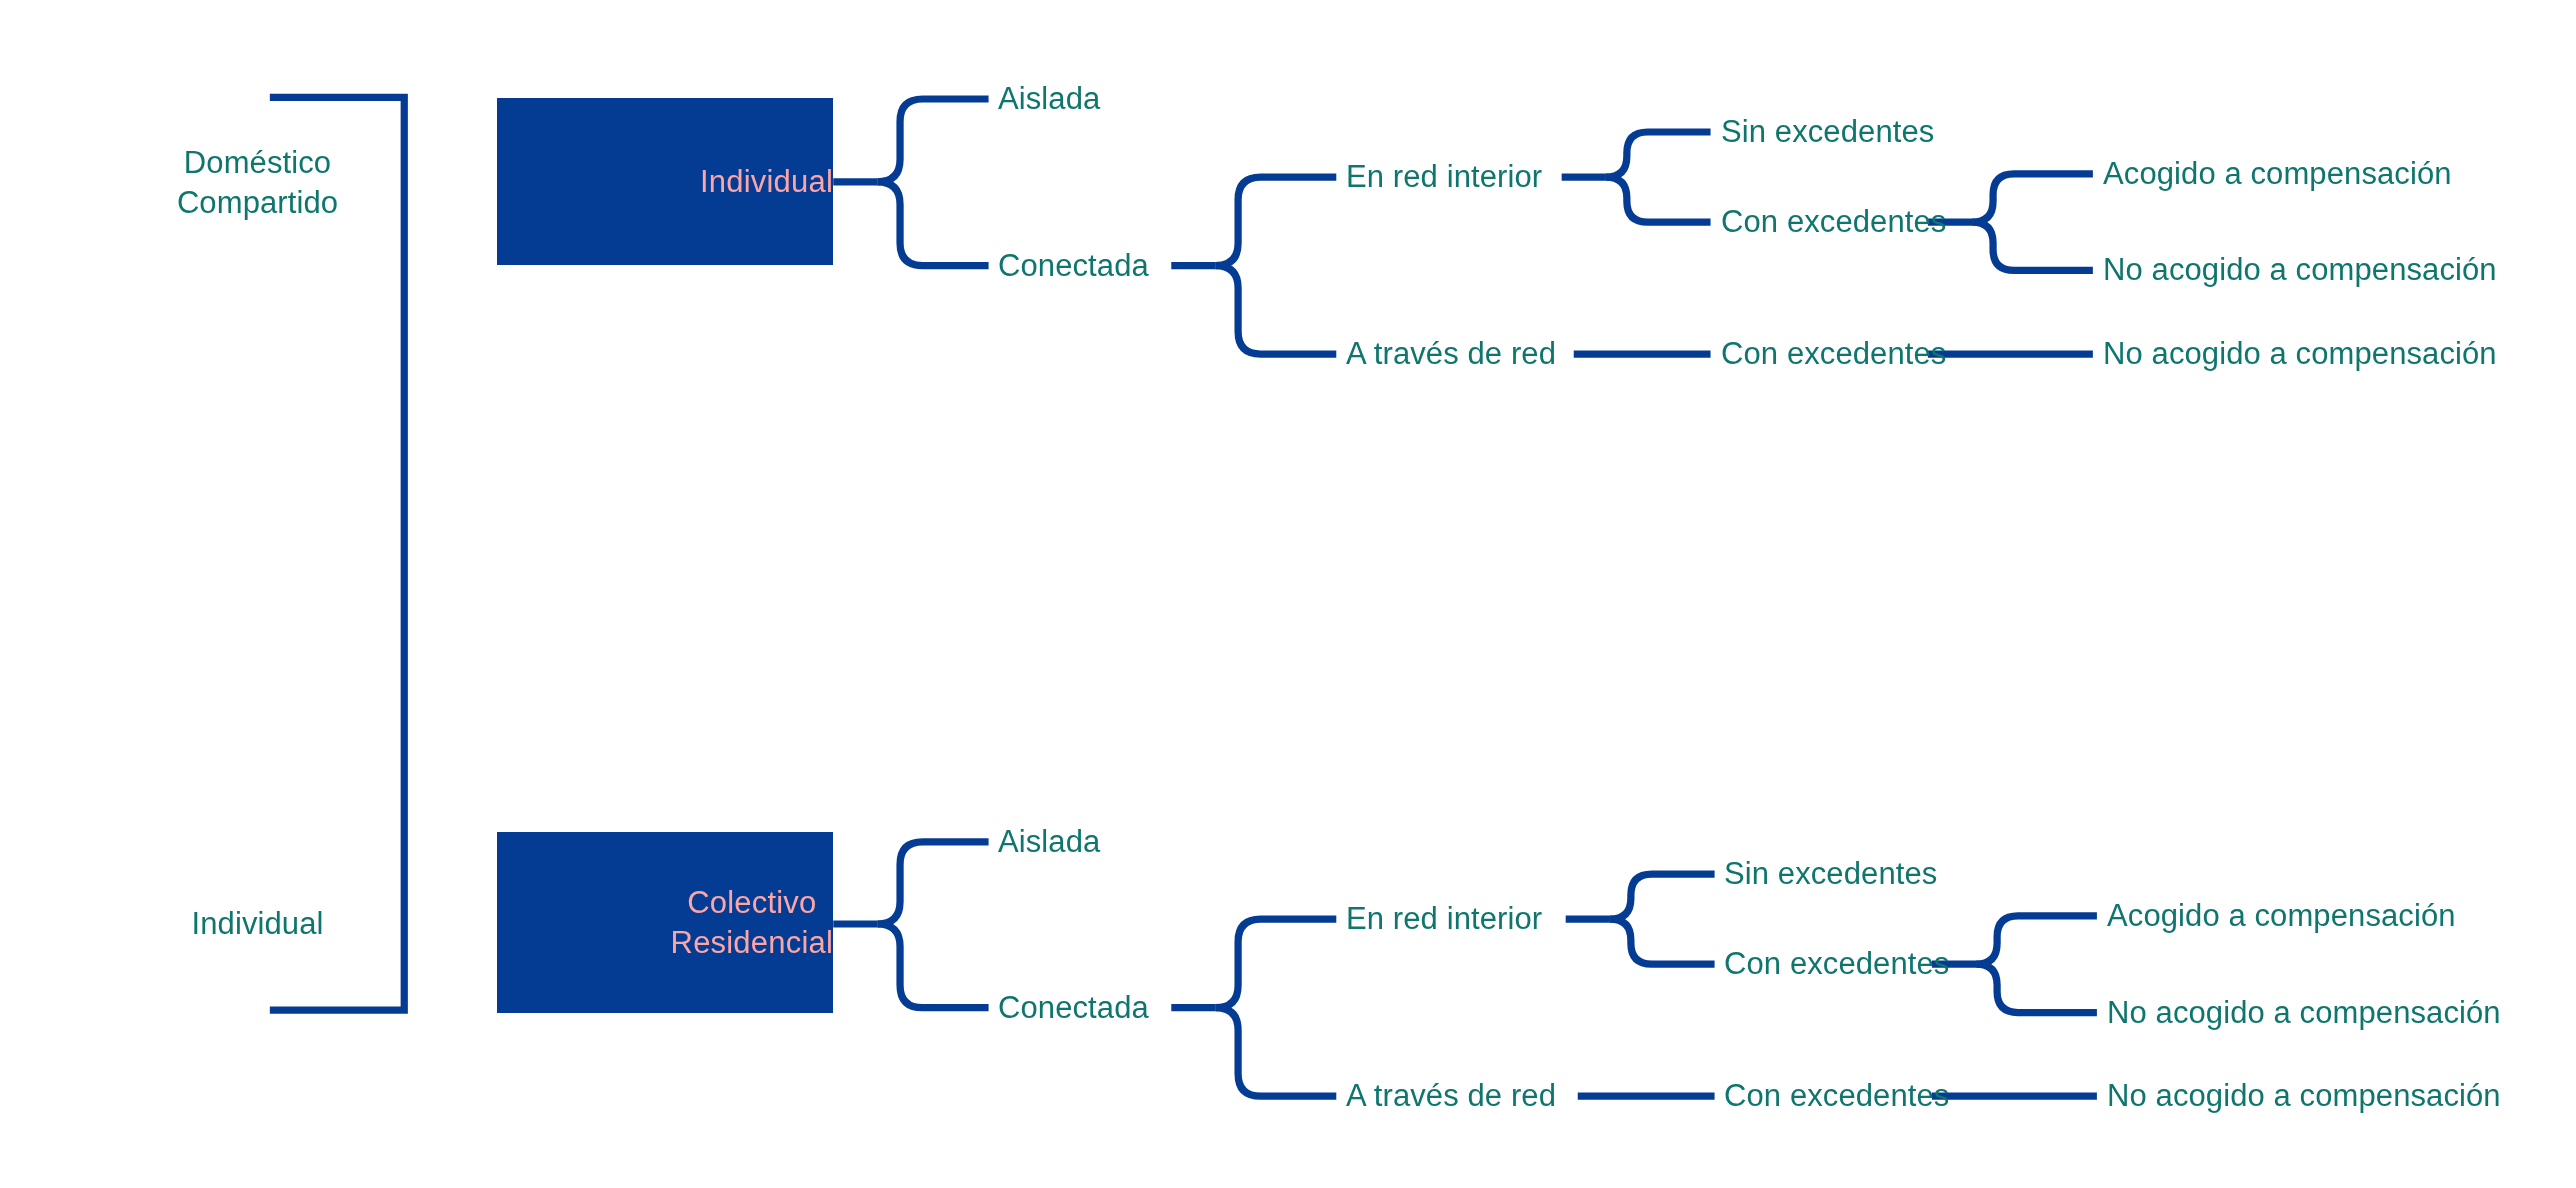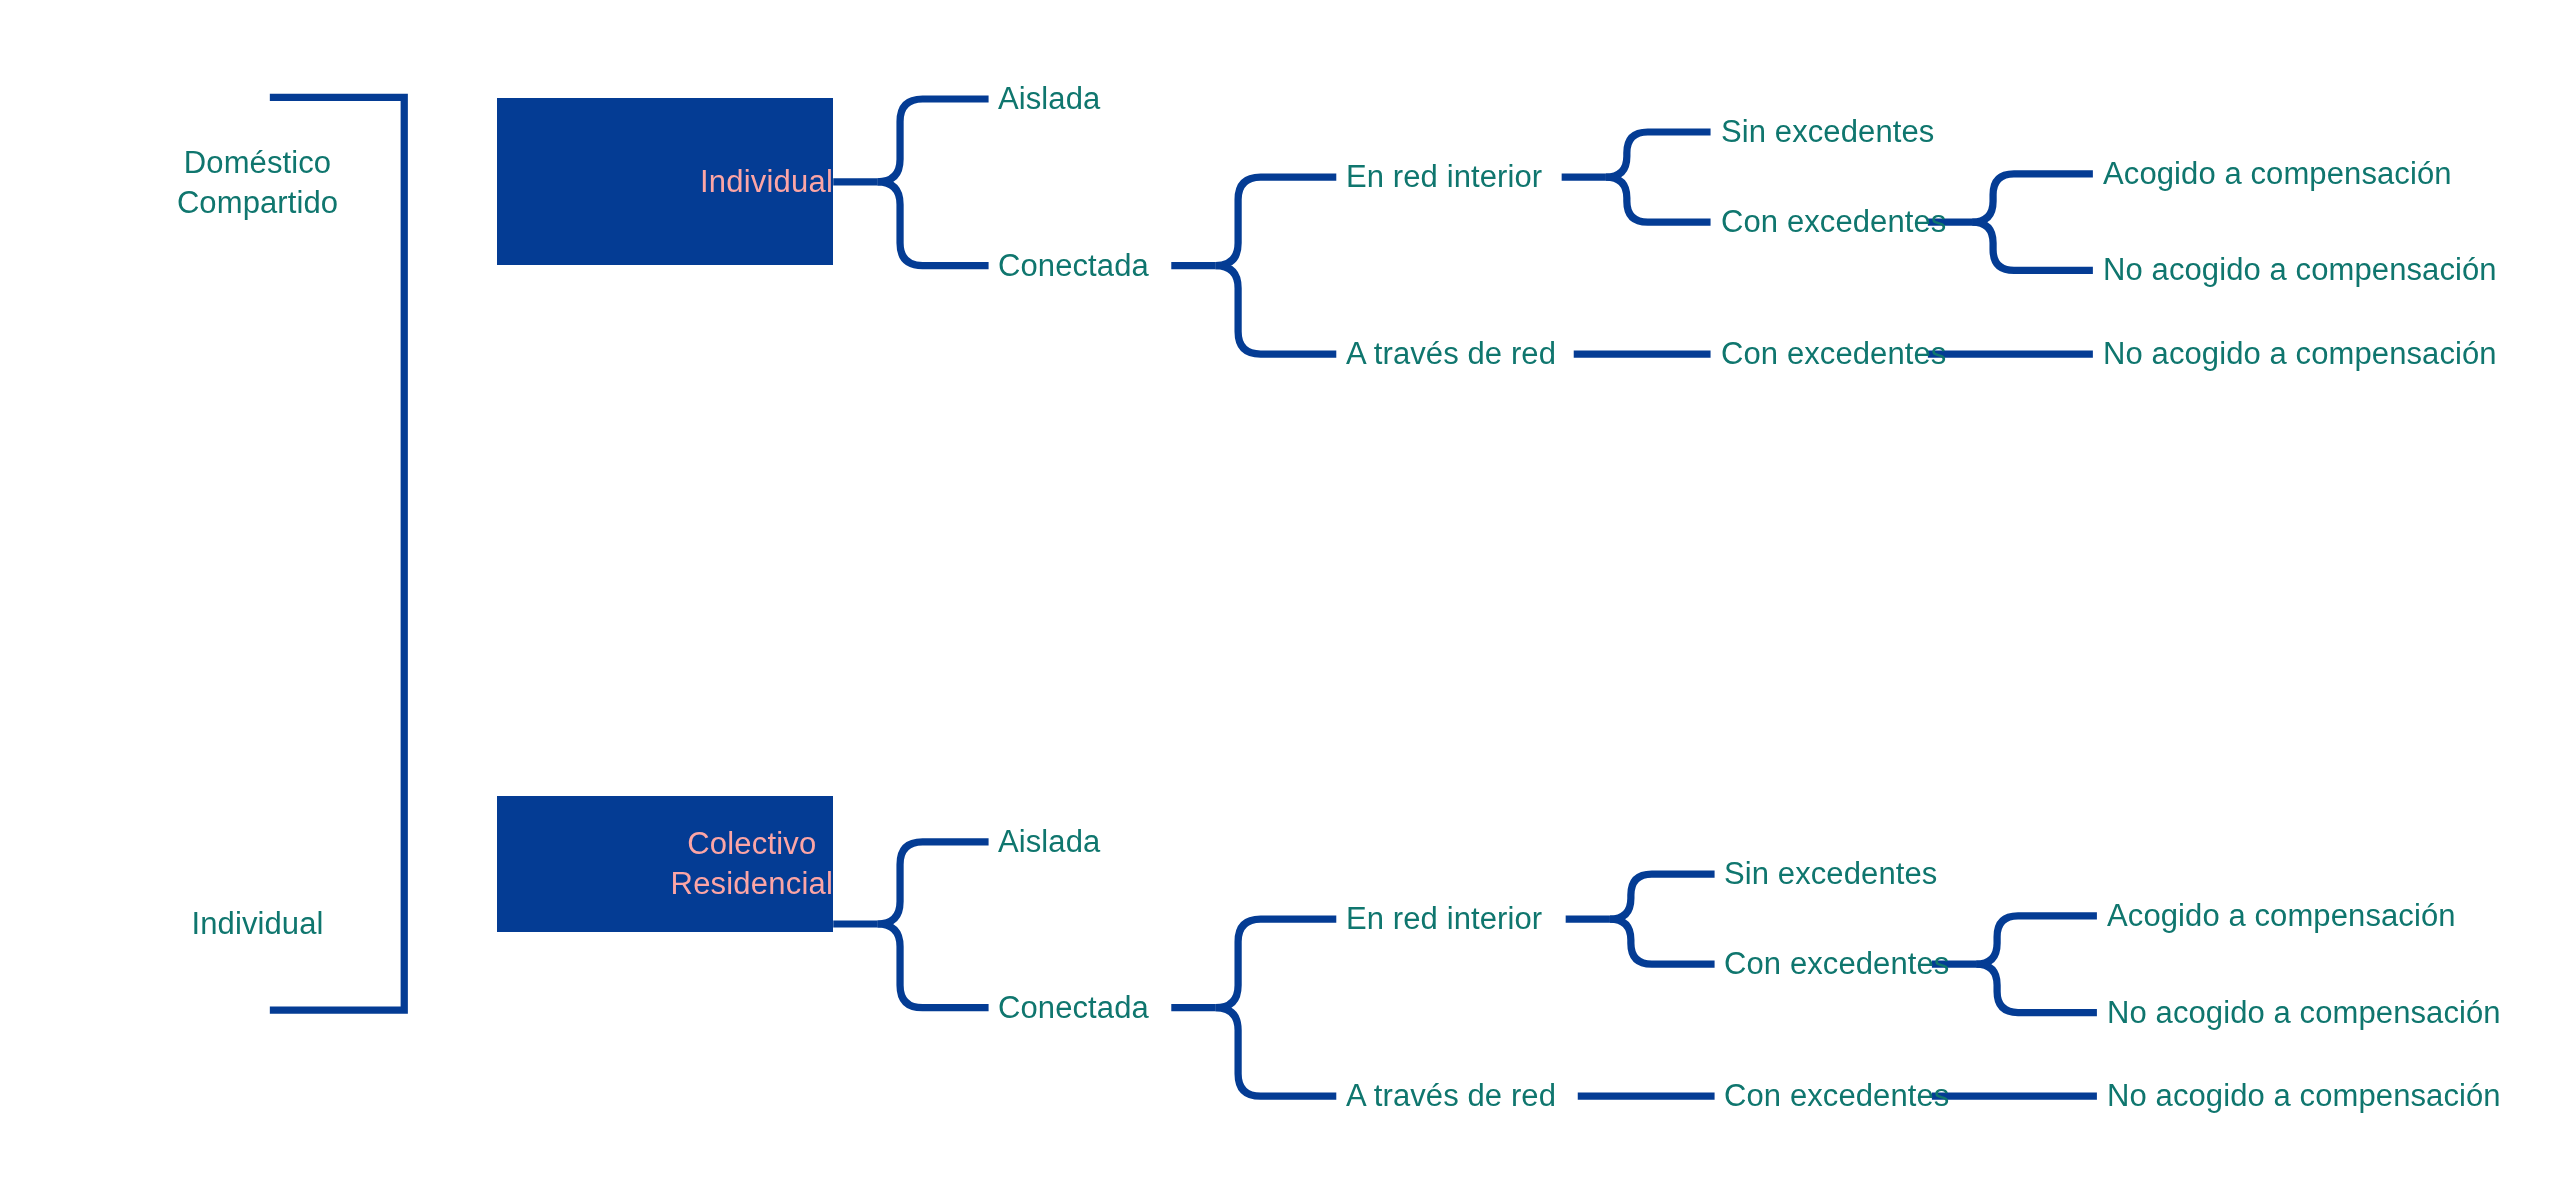--- a/index.html
+++ b/index.html
@@ -114,21 +114,21 @@
   <div class="lbl lbl-center" style="left:153px; top:924px; width:209px; text-align:center;">
     <span>Individual</span>
   </div>
 
   <div class="node-box" style="left:497px; top:98px; width:336px; height:167px;">
     <div>
       <span>Individual</span>
     </div>
   </div>
 
-  <div class="node-box" style="left:497px; top:796px; width:336px; height:136px;">
+  <div class="node-box" style="left:497px; top:832px; width:336px; height:181px;">
     <div>
       <span>Colectivo</span><br>
       <span>Residencial</span>
     </div>
   </div>
 
   <div class="lbl lbl-center" style="left:998px; top:99px;">
     <span>Aislada</span>
   </div>
 

